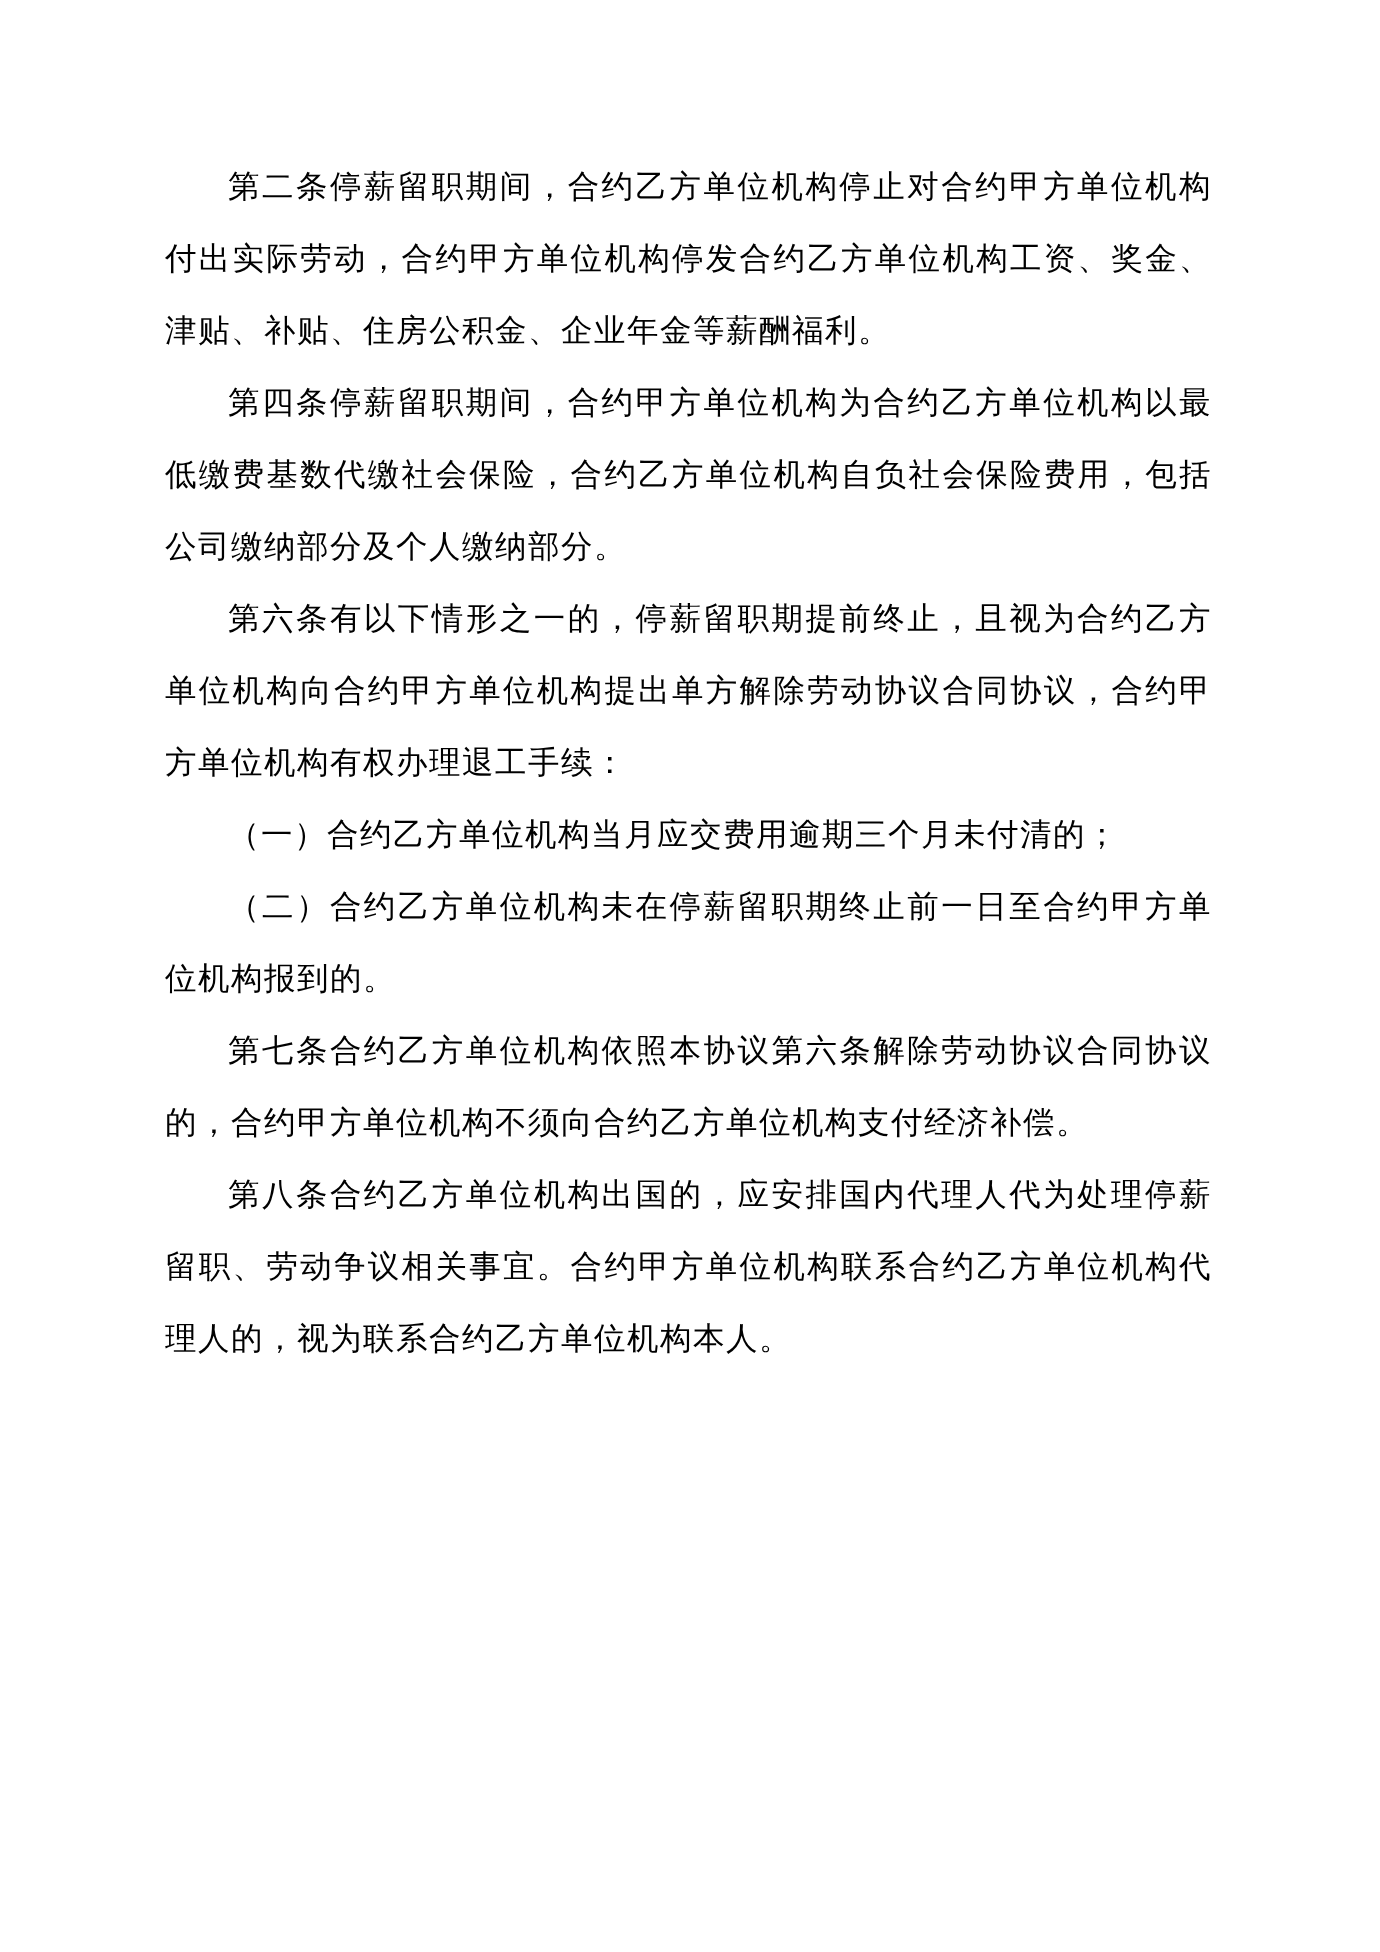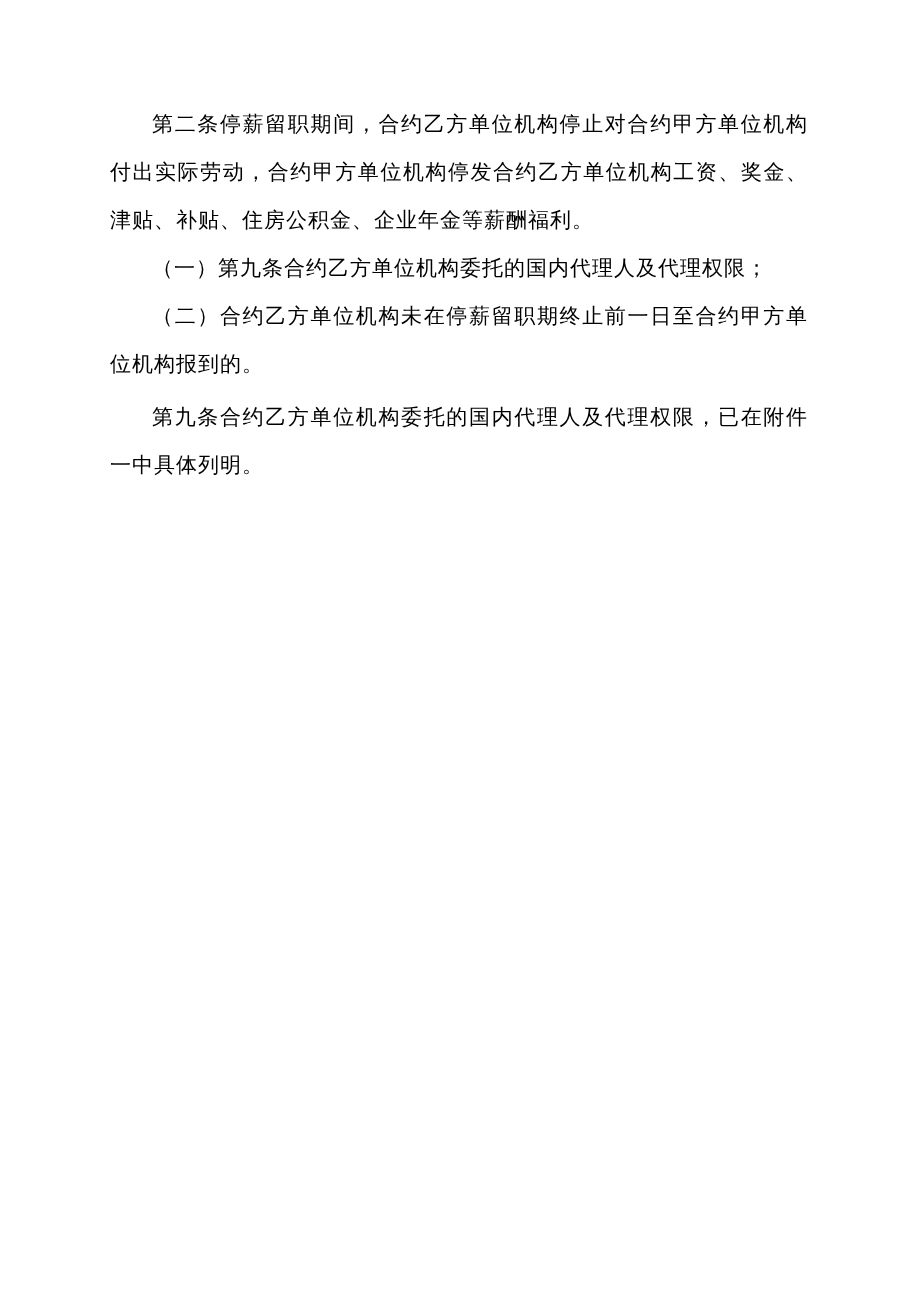--- a/index.html
+++ b/index.html
@@ -39,24 +39,27 @@
       margin-top: 5px;
     }
   </style>
 </head>
 <body>
 
 <main class="page">
   <p class="para">第二条停薪留职期间，合约乙方单位机构停止对合约甲方单位机构付出实际劳动，合约甲方单位机构停发合约乙方单位机构工资、奖金、津贴、补贴、住房公积金、企业年金等薪酬福利。</p>
 
 
+  <p class="para">第四条停薪留职期间，合约甲方单位机构为合约乙方单位机构以最低缴费基数代缴社会保险，合约乙方单位机构自负社会保险费用，包括公司缴纳部分及个人缴纳部分。</p>
 
 
+  <p class="para">第六条有以下情形之一的，停薪留职期提前终止，且视为合约乙方单位机构向合约甲方单位机构提出单方解除劳动协议合同协议，合约甲方单位机构有权办理退工手续：</p>
 
-  <p class="para">（一）第九条合约乙方单位机构委托的国内代理人及代理权限；</p>
+  <p class="para">（一）合约乙方单位机构当月应交费用逾期三个月未付清的；</p>
 
   <p class="para">（二）合约乙方单位机构未在停薪留职期终止前一日至合约甲方单位机构报到的。</p>
 
+  <p class="para">第七条合约乙方单位机构依照本协议第六条解除劳动协议合同协议的，合约甲方单位机构不须向合约乙方单位机构支付经济补偿。</p>
 
 
+  <p class="para">第八条合约乙方单位机构出国的，应安排国内代理人代为处理停薪留职、劳动争议相关事宜。合约甲方单位机构联系合约乙方单位机构代理人的，视为联系合约乙方单位机构本人。</p>
 
-  <p class="para gap-before">第九条合约乙方单位机构委托的国内代理人及代理权限，已在附件一中具体列明。</p>
 </main>
 
 </body></html>

